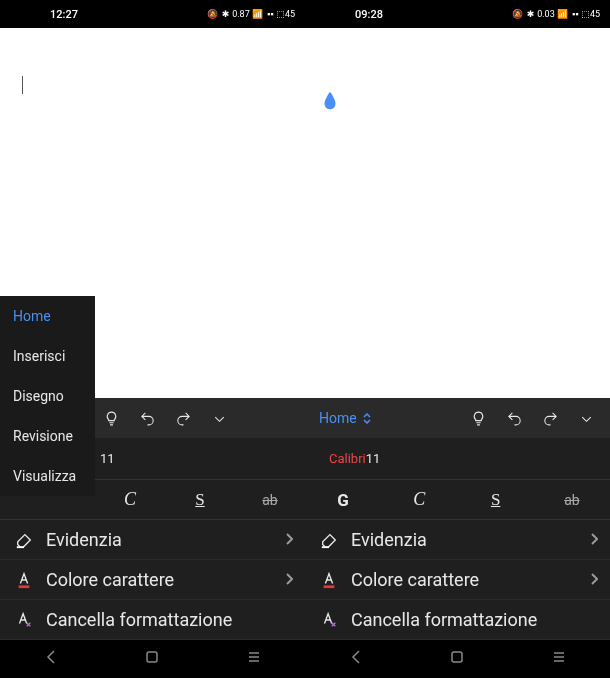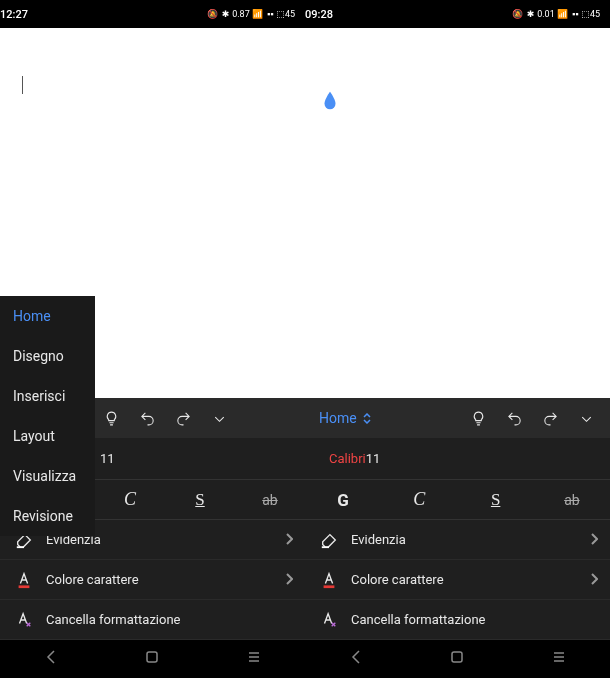--- a/index.html
+++ b/index.html
@@ -1,20 +1,20 @@
 <!DOCTYPE html>
 <html><head>
 <meta charset="utf-8">
 <style>
 *{margin:0;padding:0;box-sizing:border-box;font-family:-apple-system,Segoe UI,Roboto,sans-serif}
 html,body{width:610px;height:678px;background:#fff;overflow:hidden}
 .status-bar{height:28px;background:#000;color:#fff;display:flex;align-items:center;font-size:11px;position:relative}
 .status-left{display:flex;width:50%}
 .status-right{display:flex;width:50%}
-.sb-time{font-weight:500}
+.sb-time{margin-left:50px;font-weight:500}
 .sb-icons{position:absolute;display:flex;gap:3px;align-items:center;font-size:9px}
 .sb-icons.l{right:calc(50% + 10px)}
 .sb-icons.r{right:10px}
 .doc-area{height:370px;background:#fff;position:relative}
 .cursor{position:absolute;top:48px;left:22px;width:1px;height:18px;background:#555}
 .teardrop{position:absolute;top:62px;left:320px;width:20px;height:22px}
 .teardrop svg{width:100%;height:100%}
 .sidebar{position:absolute;top:296px;left:0;width:95px;background:#1a1a1a;z-index:10}
 .sidebar-item{height:40px;display:flex;align-items:center;padding-left:13px;color:#e8e8e8;font-size:14px;cursor:pointer}
 .sidebar-item.active{color:#4a8ff5}
@@ -31,21 +31,21 @@
 .font-size{color:#e8e8e8}
 .format-row{height:40px;display:flex;align-items:center;justify-content:space-around;border-bottom:1px solid #333}
 .fmt{width:40px;text-align:center;font-size:17px;cursor:pointer}
 .fmt.bold{font-weight:700}
 .fmt.italic{font-style:italic;font-family:serif;font-size:18px}
 .fmt.underline{text-decoration:underline;font-family:serif}
 .fmt.strike{text-decoration:line-through;font-size:14px;color:#aaa}
 .action-row{height:40px;display:flex;align-items:center;padding:0 12px;cursor:pointer;border-bottom:1px solid #2a2a2a}
 .action-row .ico{width:24px;display:flex;align-items:center;justify-content:center;margin-right:10px}
 .action-row .ico svg{width:18px;height:18px}
-.action-row .label{flex:1;font-size:13px}
+.action-row .label{flex:1;font-size:18px}
 .action-row .chev-r{color:#999}
 .action-row .chev-r svg{width:8px;height:12px;stroke:#999;fill:none;stroke-width:2}
 .navbar{position:absolute;bottom:0;left:0;right:0;height:38px;background:#000;display:flex}
 .nav-half{width:50%;display:flex;justify-content:space-around;align-items:center}
 .nav-btn{color:#888;cursor:pointer}
 .nav-btn svg{width:16px;height:16px;stroke:#888;fill:none;stroke-width:1.5}
 .panel.left .toolbar{padding-left:95px;justify-content:flex-start}
 .panel.left .font-row{padding-left:100px}
 .panel.left .format-row{padding-left:95px}
 </style>
@@ -63,54 +63,51 @@
       <span>📶</span>
       <span>▪▪</span>
       <span>⬚<span>45</span></span>
   </div>
   <div class="status-right">
     <span class="sb-time">09:28</span>
   </div>
   <div class="sb-icons r">
     <span>🔕</span>
       <span>✱</span>
-      <span>0.01</span>
+      <span>0.03</span>
       <span>📶</span>
       <span>▪▪</span>
       <span>⬚<span>45</span></span>
   </div>
 </div>
 
 <div class="doc-area">
   <div class="cursor"></div>
   <div class="teardrop">
     <svg viewBox="0 0 20 24">
         <path d="M10 2 C10 2 4 10 4 15 A6 6 0 0 0 16 15 C16 10 10 2 10 2 Z" fill="#4a8ff5"></path>
       </svg>
   </div>
 </div>
 
 <div class="sidebar">
   <div class="sidebar-item active">
       <span>Home</span>
     </div>
   <div class="sidebar-item">
+      <span>Inserisci</span>
+    </div>
+  <div class="sidebar-item">
       <span>Disegno</span>
     </div>
   <div class="sidebar-item">
-      <span>Inserisci</span>
-    </div>
-  <div class="sidebar-item">
-      <span>Layout</span>
+      <span>Revisione</span>
     </div>
   <div class="sidebar-item">
       <span>Visualizza</span>
-    </div>
-  <div class="sidebar-item">
-      <span>Revisione</span>
     </div>
 </div>
 
 <div class="panels">
 
   <div class="panel left">
     <div class="toolbar">
       <div class="tb-btn">
           <svg viewBox="0 0 24 24">
             <path d="M9 18h6M10 21h4M12 3a6 6 0 0 0-4 10.5V15h8v-1.5A6 6 0 0 0 12 3z"></path>

